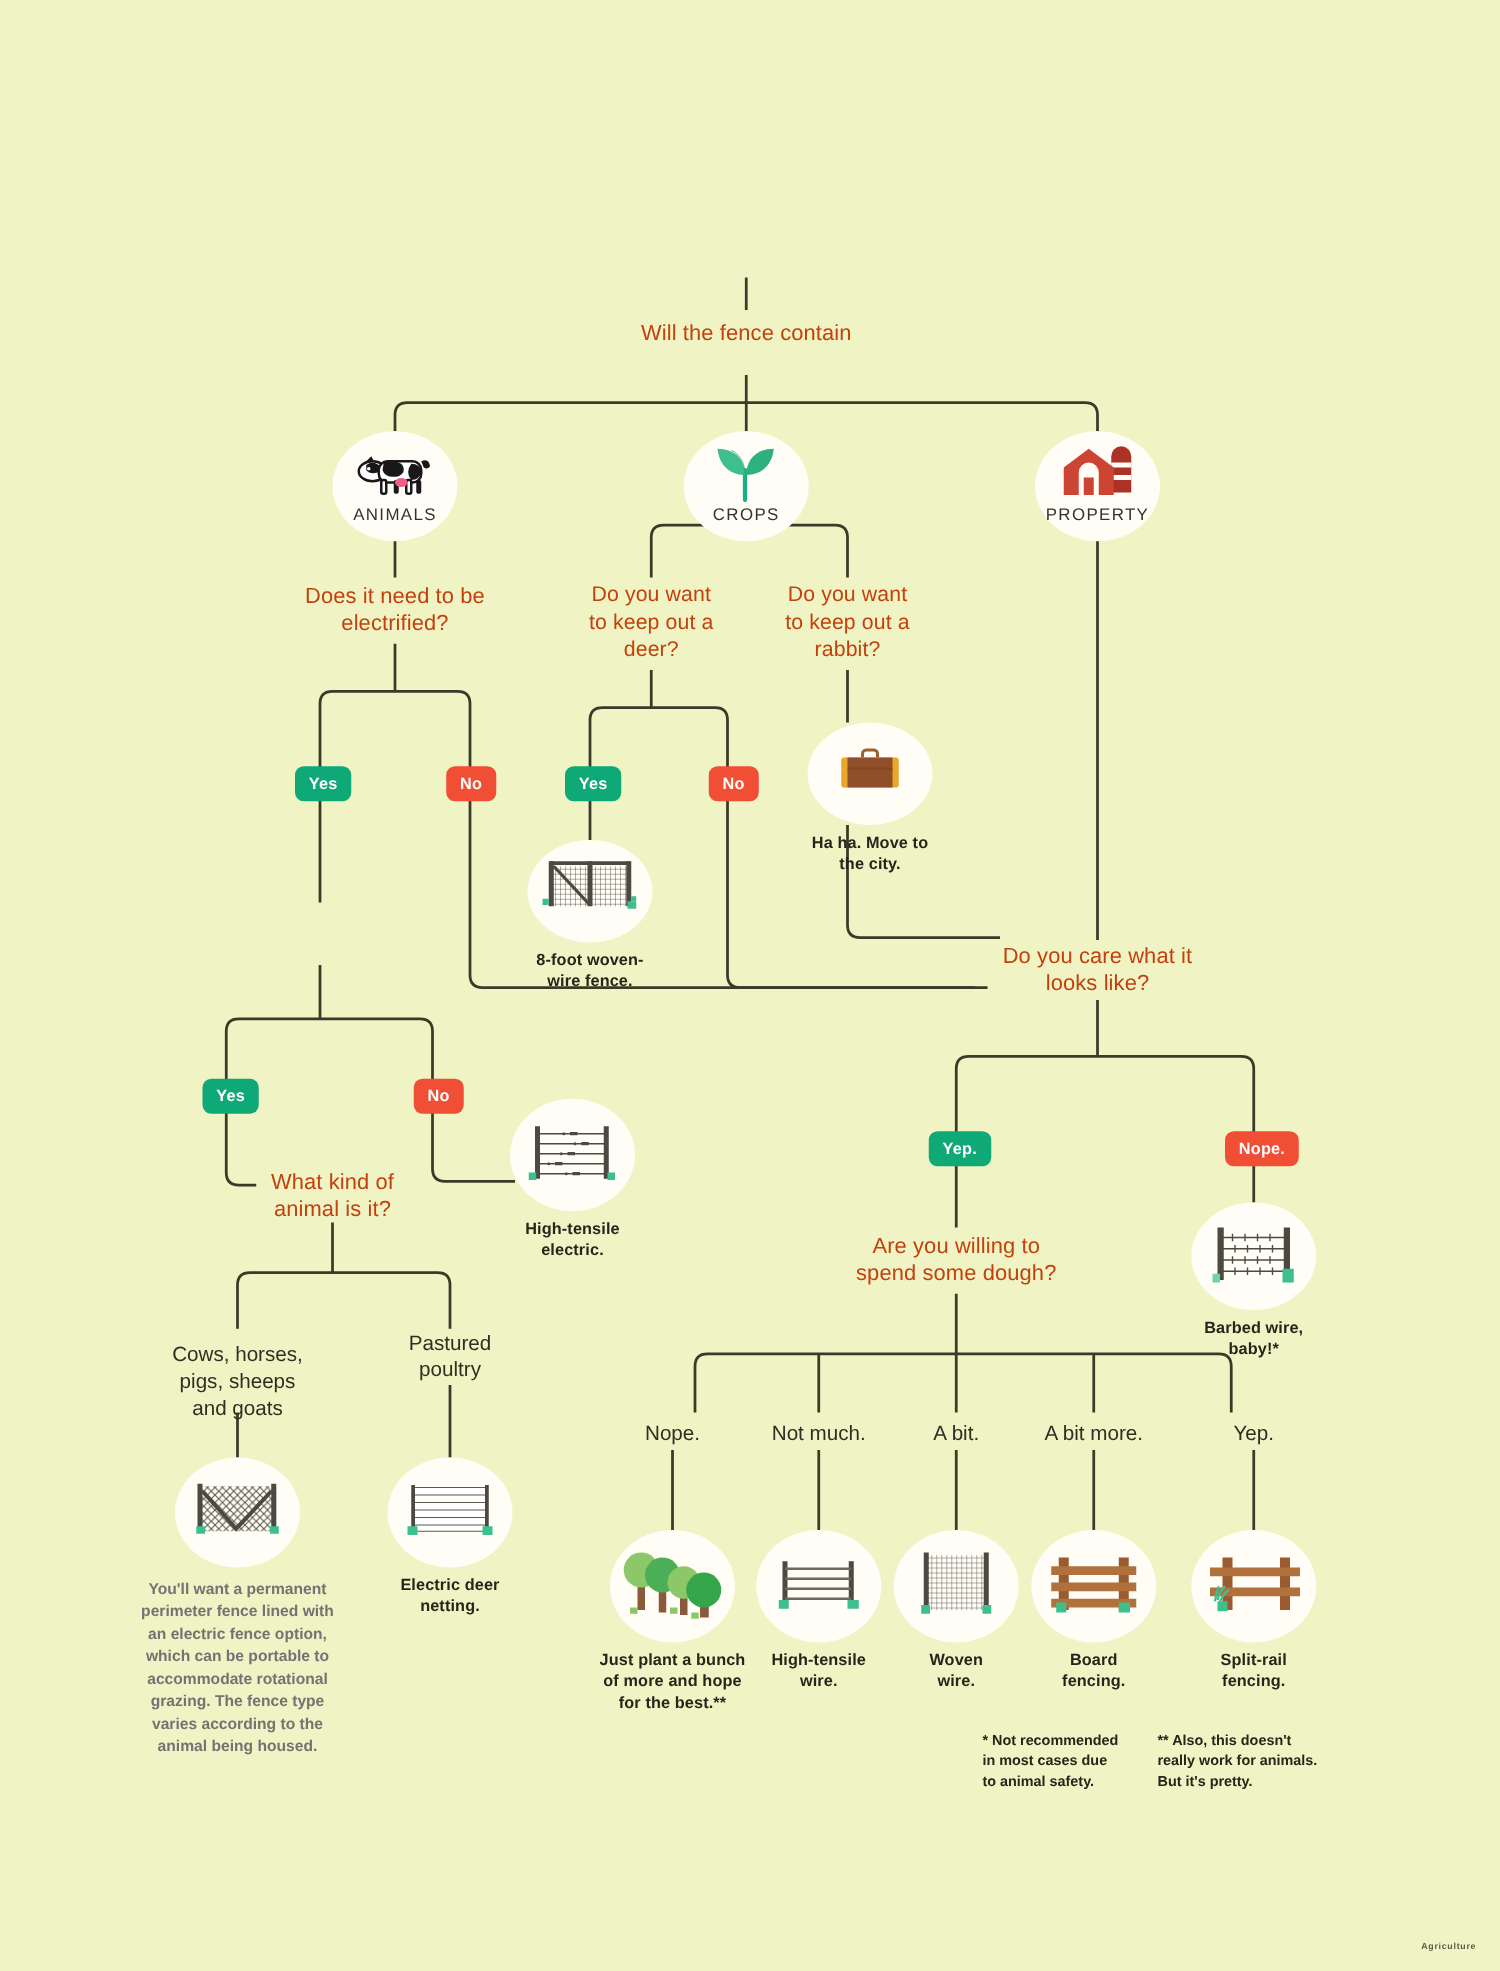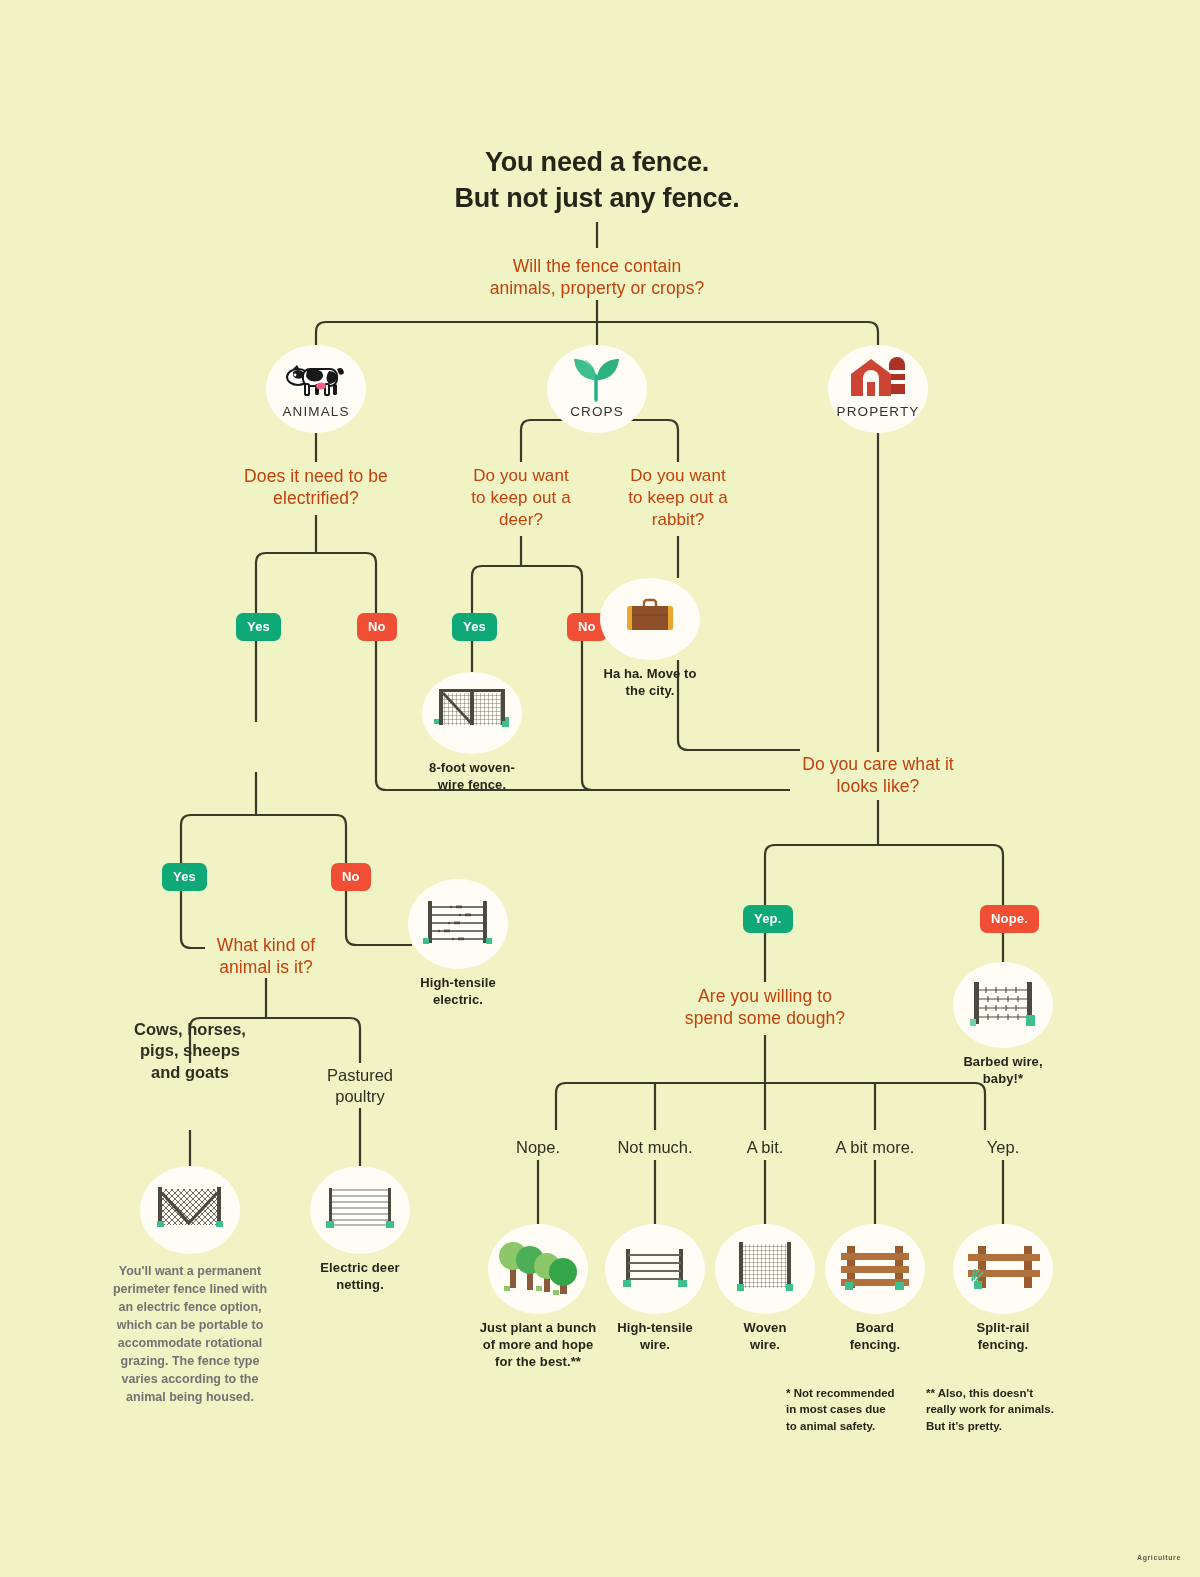--- a/index.html
+++ b/index.html
@@ -141,28 +141,23 @@
     <path d="M 181 887 L 181 938 Q 181 948 191 948 L 205 948"></path>
 
     <path d="M 346 887 L 346 935 Q 346 945 356 945 L 412 945"></path>
 
     <line x1="266" y1="978" x2="266" y2="1018"></line>
     <path d="M 190 1063 L 190 1028 Q 190 1018 200 1018 L 350 1018 Q 360 1018 360 1028 L 360 1063"></path>
     <line x1="190" y1="1130" x2="190" y2="1166"></line>
     <line x1="360" y1="1108" x2="360" y2="1166"></line>
   </svg>
 
-  <div class="abs title" style="left:347px; top:145px; width:500px;">
-    <div>You need a fence.</div>
-    <div>But not just any fence.</div>
-  </div>
 
   <div class="abs q" style="left:397px; top:255px; width:400px;">
     <div>Will the fence contain</div>
-    <div>animals, property or crops?</div>
   </div>
 
   <div class="node" style="left:266px; top:345px; width:100px;">
     <div class="disc cat-disc" style="width:100px;height:88px;">
       <span style="display:block;margin-top:-16px;">
         <svg width="62" height="40" viewBox="0 0 62 40" aria-hidden="true">
           <path d="M6 12 L12 6 L16 13 Z" fill="#18181A"></path>
           <path d="M4 13 q-3 2 -1 5 q2 2 5 0 z" fill="#18181A"></path>
           <ellipse cx="13" cy="18" rx="11" ry="8" fill="#FFFFFF" stroke="#18181A" stroke-width="2"></ellipse>
           <path d="M8 13 q5 -4 10 0 q2 4 -1 6 q-6 2 -9 -2 z" fill="#18181A"></path>
@@ -226,21 +221,21 @@
   </div>
   <div class="pill yes" style="left:452px; top:613px;">Yes</div>
   <div class="pill no" style="left:567px; top:613px;">No</div>
 
   <div class="abs q q-sm" style="left:598px; top:465px; width:160px;">
     <div>Do you want</div>
     <div>to keep out a</div>
     <div>rabbit?</div>
   </div>
 
-  <div class="node" style="left:600px; top:578px; width:100px;">
+  <div class="node" style="left:646px; top:578px; width:100px;">
     <div class="disc" style="width:100px;height:82px;">
       <span>
         <svg width="50" height="40" viewBox="0 0 50 40" aria-hidden="true">
           <path d="M19 9 v-3 a3 3 0 0 1 3 -3 h6 a3 3 0 0 1 3 3 v3" fill="none" stroke="#9A5F2A" stroke-width="2.4"></path>
           <rect x="2" y="9" width="46" height="24" rx="2.5" fill="#E9A72B"></rect>
           <rect x="7" y="9" width="36" height="24" fill="#8F4F28"></rect>
           <rect x="7" y="17" width="36" height="2" fill="#7A4321" opacity=".55"></rect>
         </svg>
       </span>
     </div>
@@ -350,21 +345,21 @@
       <div>Barbed wire,</div>
       <div>baby!*</div>
     </div>
   </div>
 
   <div class="abs q" style="left:186px; top:934px; width:160px;">
     <div>What kind of</div>
     <div>animal is it?</div>
   </div>
 
-  <div class="abs opt" style="left:110px; top:1019px; width:160px;font-weight:bold;">
+  <div class="abs opt" style="left:110px; top:1074px; width:160px;">
     <div>Cows, horses,</div>
     <div>pigs, sheeps</div>
     <div>and goats</div>
   </div>
   <div class="abs opt" style="left:290px; top:1065px; width:140px;">
     <div>Pastured</div>
     <div>poultry</div>
   </div>
 
   <div class="node" style="left:140px; top:1166px; width:100px;">

